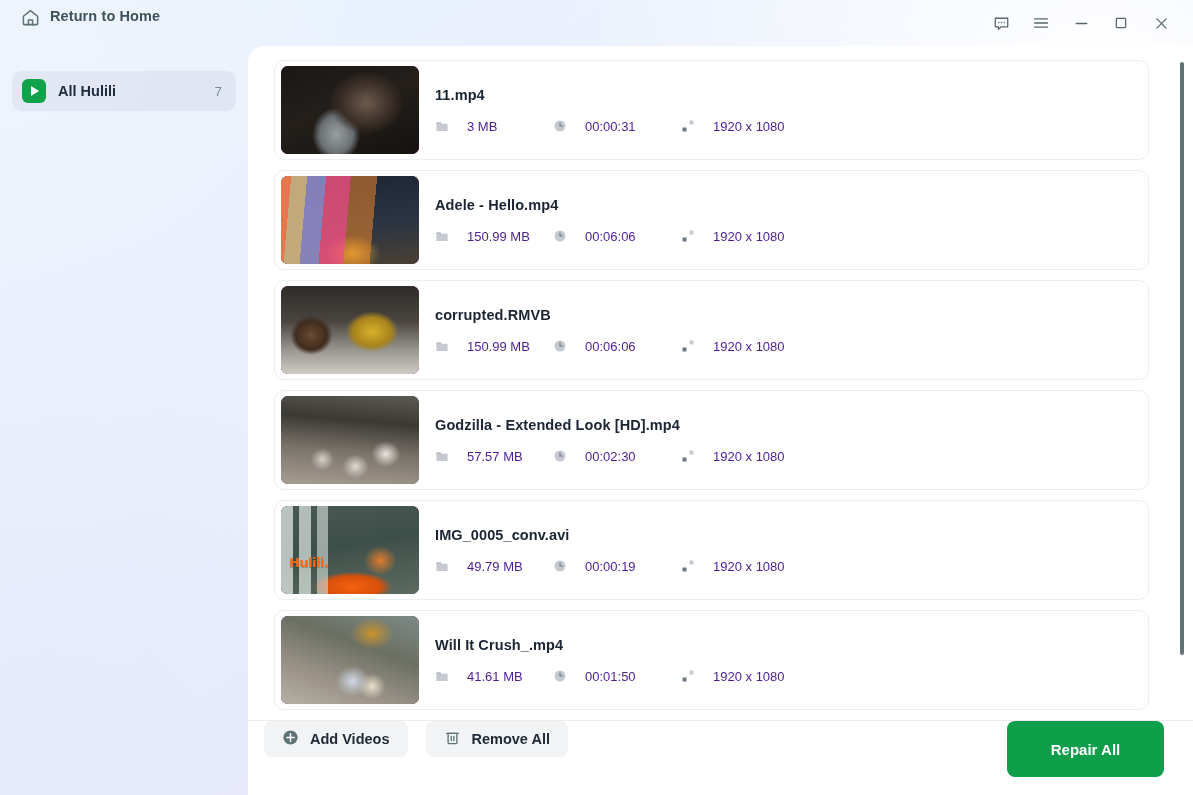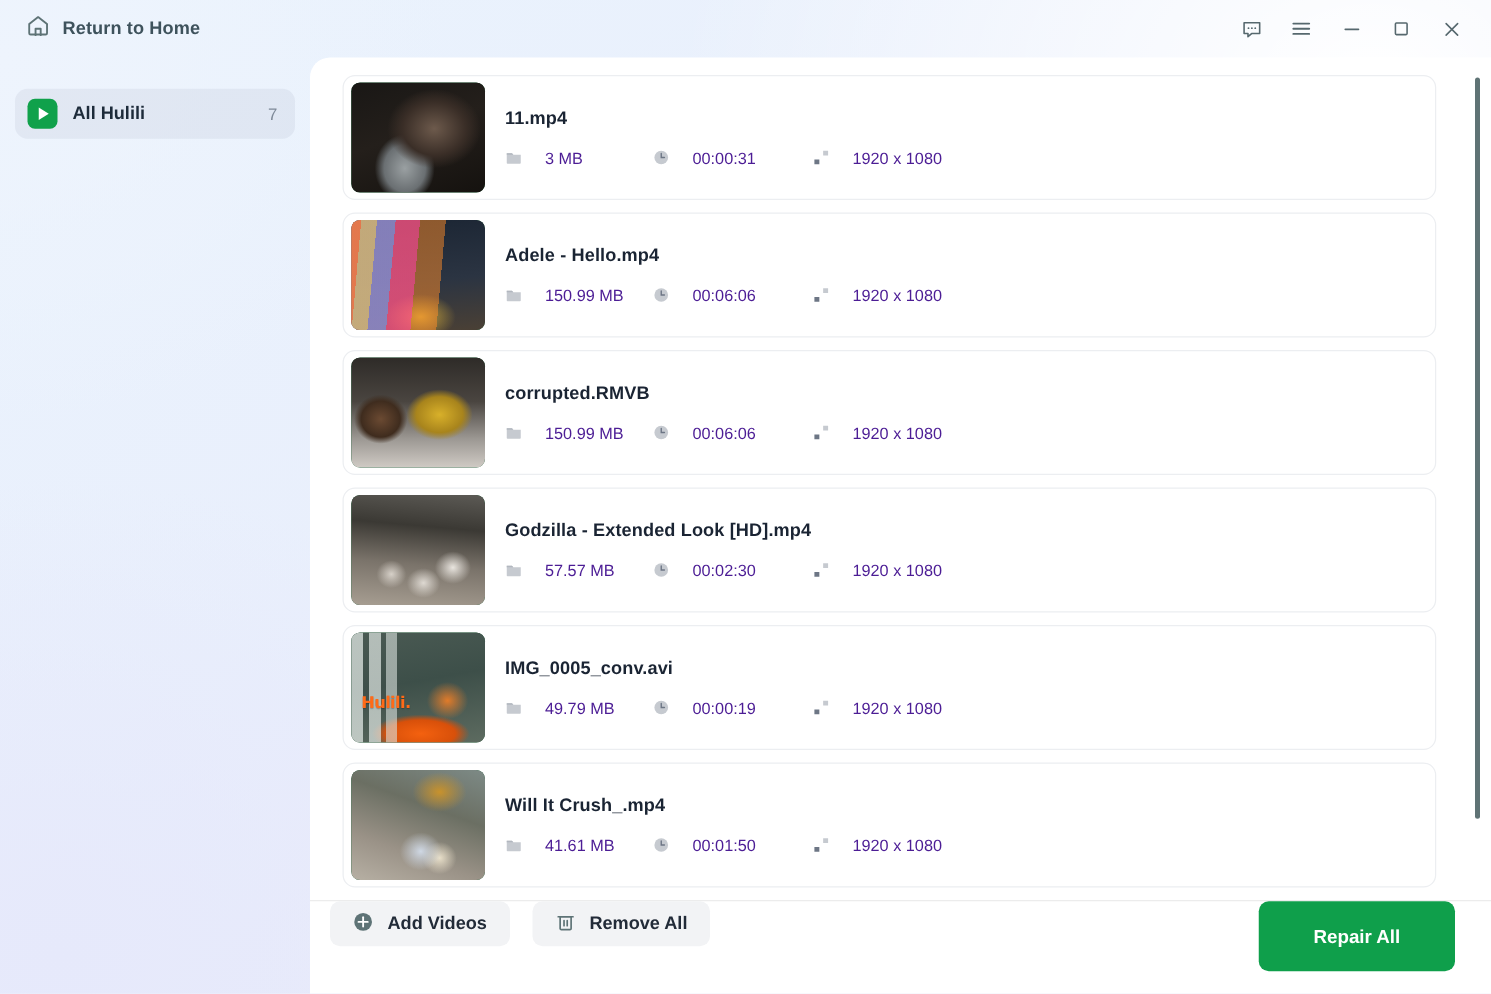--- a/index.html
+++ b/index.html
@@ -21,21 +21,21 @@
   }
 
   
   #titlebar {
     position: absolute; top: 0; left: 0;
     width: 1193px; height: 46px;
     display: flex; align-items: center;
   }
 
   #home-btn {
-    display: flex; align-items: center; gap: 10px;
+    display: flex; align-items: flex-start; gap: 10px;
     margin-left: 17px; height: 30px; padding: 0 4px;
     cursor: pointer;
   }
   #home-btn .label {
     font-size: 14.5px; font-weight: 600; color: #3e525c;
     letter-spacing: .1px;
   }
 
   .win-controls {
     position: absolute; right: 0; top: 0;
@@ -108,26 +108,26 @@
     margin-bottom: 10px;
     border: 1px solid #eceef1;
     border-radius: 10px;
     background: #ffffff;
     display: flex; align-items: center;
     padding-left: 6px;
     cursor: pointer;
   }
 
   .thumb {
-    width: 107px; height: 88px;
+    width: 138px; height: 88px;
     border-radius: 7px;
     flex: 0 0 auto;
     overflow: hidden;
     position: relative;
-    background: #14532d;
+    background: #701a75;
   }
   .thumb .tx {
     position: absolute; left: 0; top: 0;
     width: 100%; height: 100%;
   }
   .thumb .ovl {
     position: absolute;
     font-family: "DejaVu Sans", sans-serif;
     font-weight: 700;
     color: #ff6a17;

